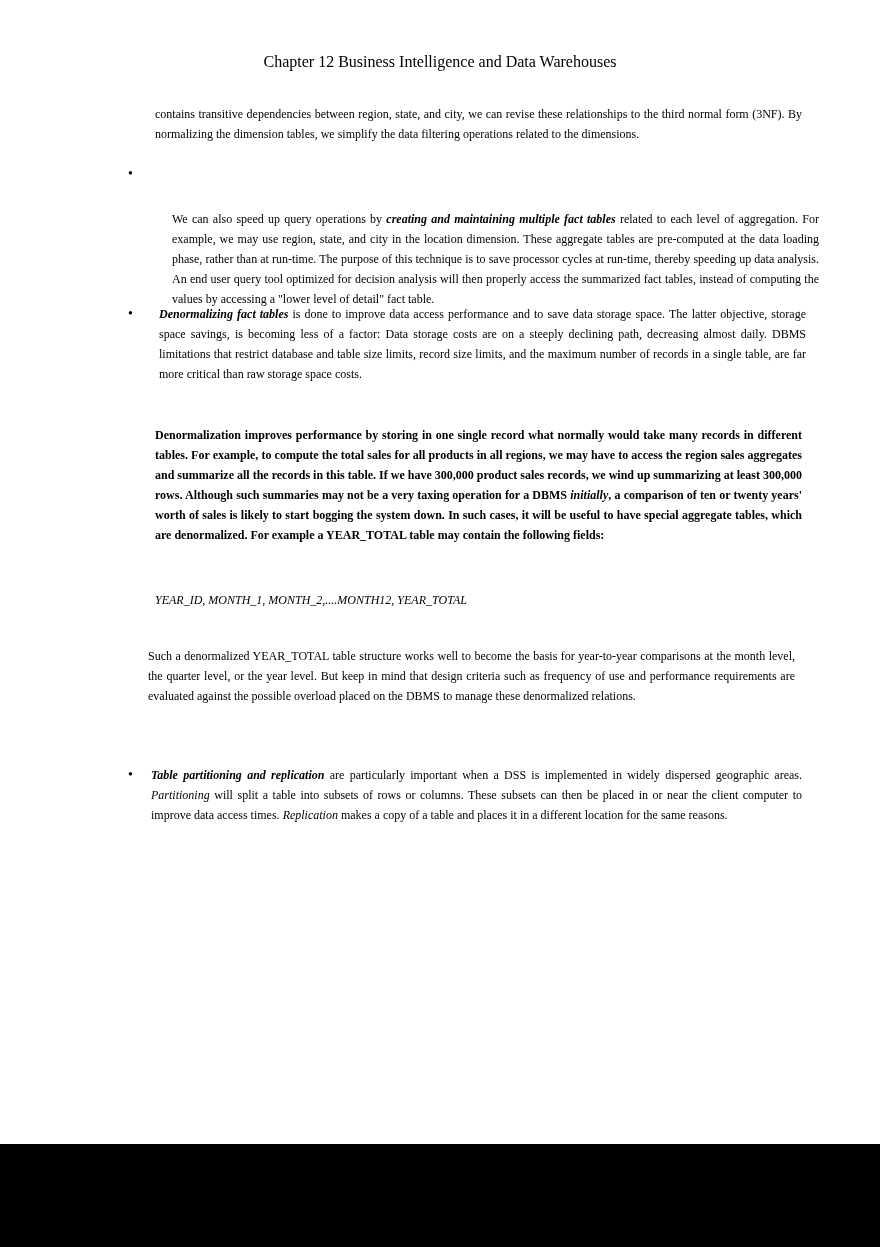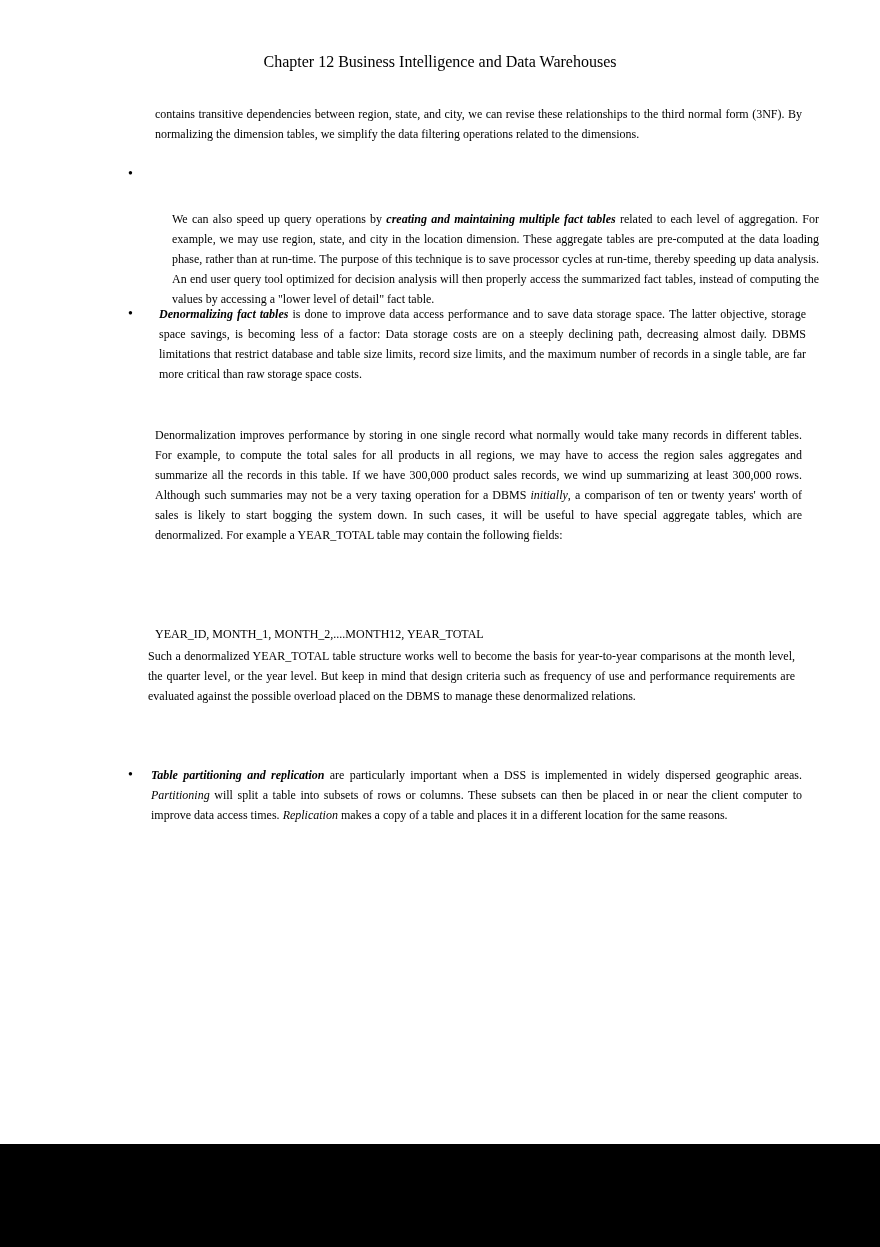--- a/index.html
+++ b/index.html
@@ -33,24 +33,24 @@
 
   <span class="bullet" style="top:166px;left:128px;">•</span>
   <div class="line-block" style="top:164px;left:172px;width:647px;margin-top:45px;">
     <p class="lastline"><span>We can also speed up query operations by </span><span class="bi">creating and maintaining multiple fact tables</span><span> related to each level of aggregation. For example, we may use region, state, and city in the location dimension.  These aggregate tables are pre-computed at the data loading phase, rather than at run-time. The purpose of this technique is to save processor cycles at run-time, thereby speeding up data analysis. An end user query tool optimized for decision analysis will then properly access the summarized fact tables, instead of computing the values by accessing a "lower level of detail" fact table.</span></p>
   </div>
 
   <span class="bullet" style="top:306px;left:128px;">•</span>
   <div class="line-block" style="top:304px;left:159px;width:647px;">
     <p class="lastline"><span class="bi">Denormalizing fact tables</span><span> is done to improve data access performance and to save data storage space. The latter objective, storage space savings, is becoming less of a factor: Data storage costs are on a steeply declining path, decreasing almost daily.  DBMS limitations that restrict database and table size limits, record size limits, and the maximum number of records in a single table, are far more critical than raw storage space costs.</span></p>
   </div>
-  <div class="line-block" style="top:425px;left:155px;width:647px;">
+  <div class="line-block" style="top:425px;left:155px;width:647px;font-weight:bold;">
     <p class="lastline"><span>Denormalization improves performance by storing in one single record what normally would take many records in different tables. For example, to compute the total sales for all products in all regions, we may have to access the region sales aggregates and summarize all the records in this table. If we have 300,000 product sales records, we wind up summarizing at least 300,000 rows. Although such summaries may not be a very taxing operation for a DBMS </span><span class="it">initially</span><span>, a comparison of ten or twenty years' worth of sales is likely to start bogging the system down. In such cases, it will be useful to have special aggregate tables, which are denormalized. For example a YEAR_TOTAL table may contain the following fields:</span></p>
   </div>
-  <div class="line-block" style="top:624px;left:155px;width:647px;">
+  <div class="line-block" style="top:590px;left:155px;width:647px;font-style:italic;">
     <p class="lastline">YEAR_ID, MONTH_1, MONTH_2,....MONTH12, YEAR_TOTAL</p>
   </div>
   <div class="line-block" style="top:646px;left:148px;width:647px;">
     <p class="lastline">Such a denormalized YEAR_TOTAL table structure works well to become the basis for year-to-year comparisons at the month level, the quarter level, or the year level. But keep in mind that design criteria such as frequency of use and performance requirements are evaluated against the possible overload placed on the DBMS to manage these denormalized relations.</p>
   </div>
 
   <span class="bullet" style="top:767px;left:128px;">•</span>
   <div class="line-block" style="top:765px;left:151px;width:651px;font-family:Liberation Serif, serif;">
     <p class="lastline"><span class="bi">Table partitioning and replication</span><span> are particularly important when a DSS is implemented in widely dispersed geographic areas. </span><span class="it">Partitioning</span><span> will split a table into subsets of rows or columns. These subsets can then be placed in or near the client computer to improve data access times. </span><span class="it">Replication</span><span> makes a copy of a table and places it in a different location for the same reasons.</span></p>
   </div>

